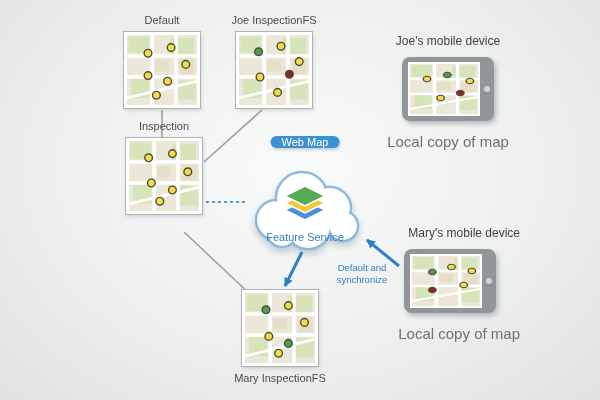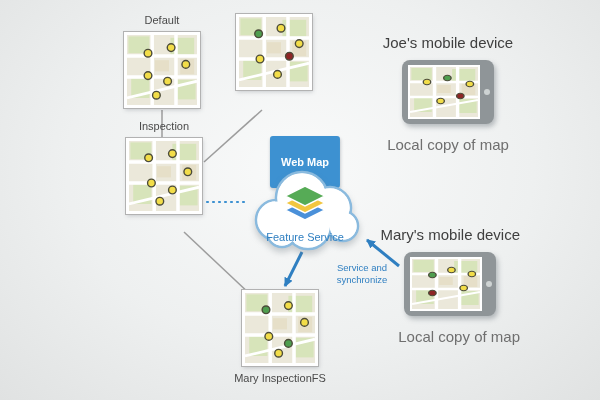--- a/index.html
+++ b/index.html
@@ -12,27 +12,27 @@
   .node-label{width:140px;margin-left:-32px;text-align:center;font-size:11px;color:#4a4a4a;margin-bottom:6px;}
   .node-label.below{margin-top:6px;margin-bottom:0;}
   .map-thumb{
     width:70px;height:70px;border:3px solid #ffffff;outline:1px solid #b2b2b2;
     box-shadow:1px 2px 4px rgba(70,80,90,.25);background:#ebe8da;
   }
   .map-thumb svg, .tablet-screen svg{display:block;width:100%;height:100%;}
   .cloud-group{position:absolute;left:246px;top:136px;width:118px;}
   .webmap-badge{
     position:absolute;left:50%;top:0;transform:translateX(-50%);
-    background:#3d91d1;color:#ffffff;font-size:11px;padding:20px 11px;border-radius:3px;
-    white-space:nowrap;box-shadow:1px 2px 3px rgba(70,80,90,.25);font-weight:bold;
+    background:#3d91d1;color:#ffffff;font-size:11px;padding:0 11px;border-radius:8px;
+    white-space:nowrap;box-shadow:1px 2px 3px rgba(70,80,90,.25);
   }
   .cloud-svg{position:absolute;left:0;top:26px;width:118px;height:96px;filter:drop-shadow(0 4px 3px rgba(110,120,130,.35));}
   .cloud-text{font-family:"Liberation Sans",sans-serif;font-size:11px;fill:#2f7fc1;text-anchor:middle;}
   .device{position:absolute;width:140px;text-align:center;}
-  .device-title{font-size:15px;color:#3f3f3f;margin-bottom:9px;}
+  .device-title{font-size:12px;color:#3f3f3f;margin-bottom:9px;}
   .tablet{
     position:relative;width:92px;height:64px;margin:0 auto;border-radius:8px;background:#8f9598;
     box-shadow:2px 3px 5px rgba(70,80,90,.35);
   }
   .tablet-screen{position:absolute;left:6px;top:5px;width:68px;height:50px;border:2px solid #ffffff;background:#ebe8da;}
   .tablet-camera{position:absolute;right:4px;top:50%;transform:translateY(-50%);width:6px;height:6px;border-radius:50%;background:#ced3d3;}
   .device-caption{font-size:15px;color:#6f6f6f;margin-top:12px;}
   .sync-label{position:absolute;left:318px;top:262px;width:88px;text-align:center;font-size:9.5px;line-height:1.3;color:#2f7fc1;}
 </style>
 </head>
@@ -74,20 +74,21 @@
           <circle cx="63" cy="18" r="5.5" fill="#f2dd49" stroke="#4c4c3a" stroke-width="2"></circle>
           <circle cx="84" cy="42" r="5.5" fill="#f2dd49" stroke="#4c4c3a" stroke-width="2"></circle>
           <circle cx="30" cy="57.99999999999999" r="5.5" fill="#f2dd49" stroke="#4c4c3a" stroke-width="2"></circle>
           <circle cx="57.99999999999999" cy="66" r="5.5" fill="#f2dd49" stroke="#4c4c3a" stroke-width="2"></circle>
           <circle cx="42" cy="86" r="5.5" fill="#f2dd49" stroke="#4c4c3a" stroke-width="2"></circle>
         </svg>
     </div>
   </div>
 
   <div class="node" style="left:236px;top:14px;">
+    <div class="node-label">Joe InspectionFS</div>
     <div class="map-thumb">
       <svg viewBox="0 0 100 100">
           <rect x="0" y="0" width="100" height="100" fill="#ebe8da"></rect>
           <rect x="2" y="2" width="30" height="24" fill="#d7e4ba"></rect>
           <rect x="62" y="4" width="34" height="24" fill="#d7e4ba"></rect>
           <rect x="6" y="62" width="26" height="28" fill="#d7e4ba"></rect>
           <rect x="72" y="64" width="26" height="28" fill="#d7e4ba"></rect>
           <rect x="40" y="36" width="20" height="16" fill="#e6dfc8"></rect>
           <rect x="76" y="34" width="20" height="22" fill="#e6dfc8"></rect>
           <path d="M36,0 L36,100" stroke="#ffffff" stroke-width="5" fill="none"></path>
@@ -234,15 +235,15 @@
             <circle cx="30" cy="68" r="5.5" fill="#8e2626" stroke="#4c4c3a" stroke-width="2"></circle>
             <circle cx="76" cy="57.99999999999999" r="5.5" fill="#f2dd49" stroke="#4c4c3a" stroke-width="2"></circle>
             <circle cx="88" cy="30" r="5.5" fill="#f2dd49" stroke="#4c4c3a" stroke-width="2"></circle>
           </svg>
       </div>
       <span class="tablet-camera"></span>
     </div>
     <div class="device-caption">Local copy of map</div>
   </div>
 
-  <div class="sync-label">Service and synchronize</div>
+  <div class="sync-label">Default and synchronize</div>
 
 </div>
 
 </body></html>

